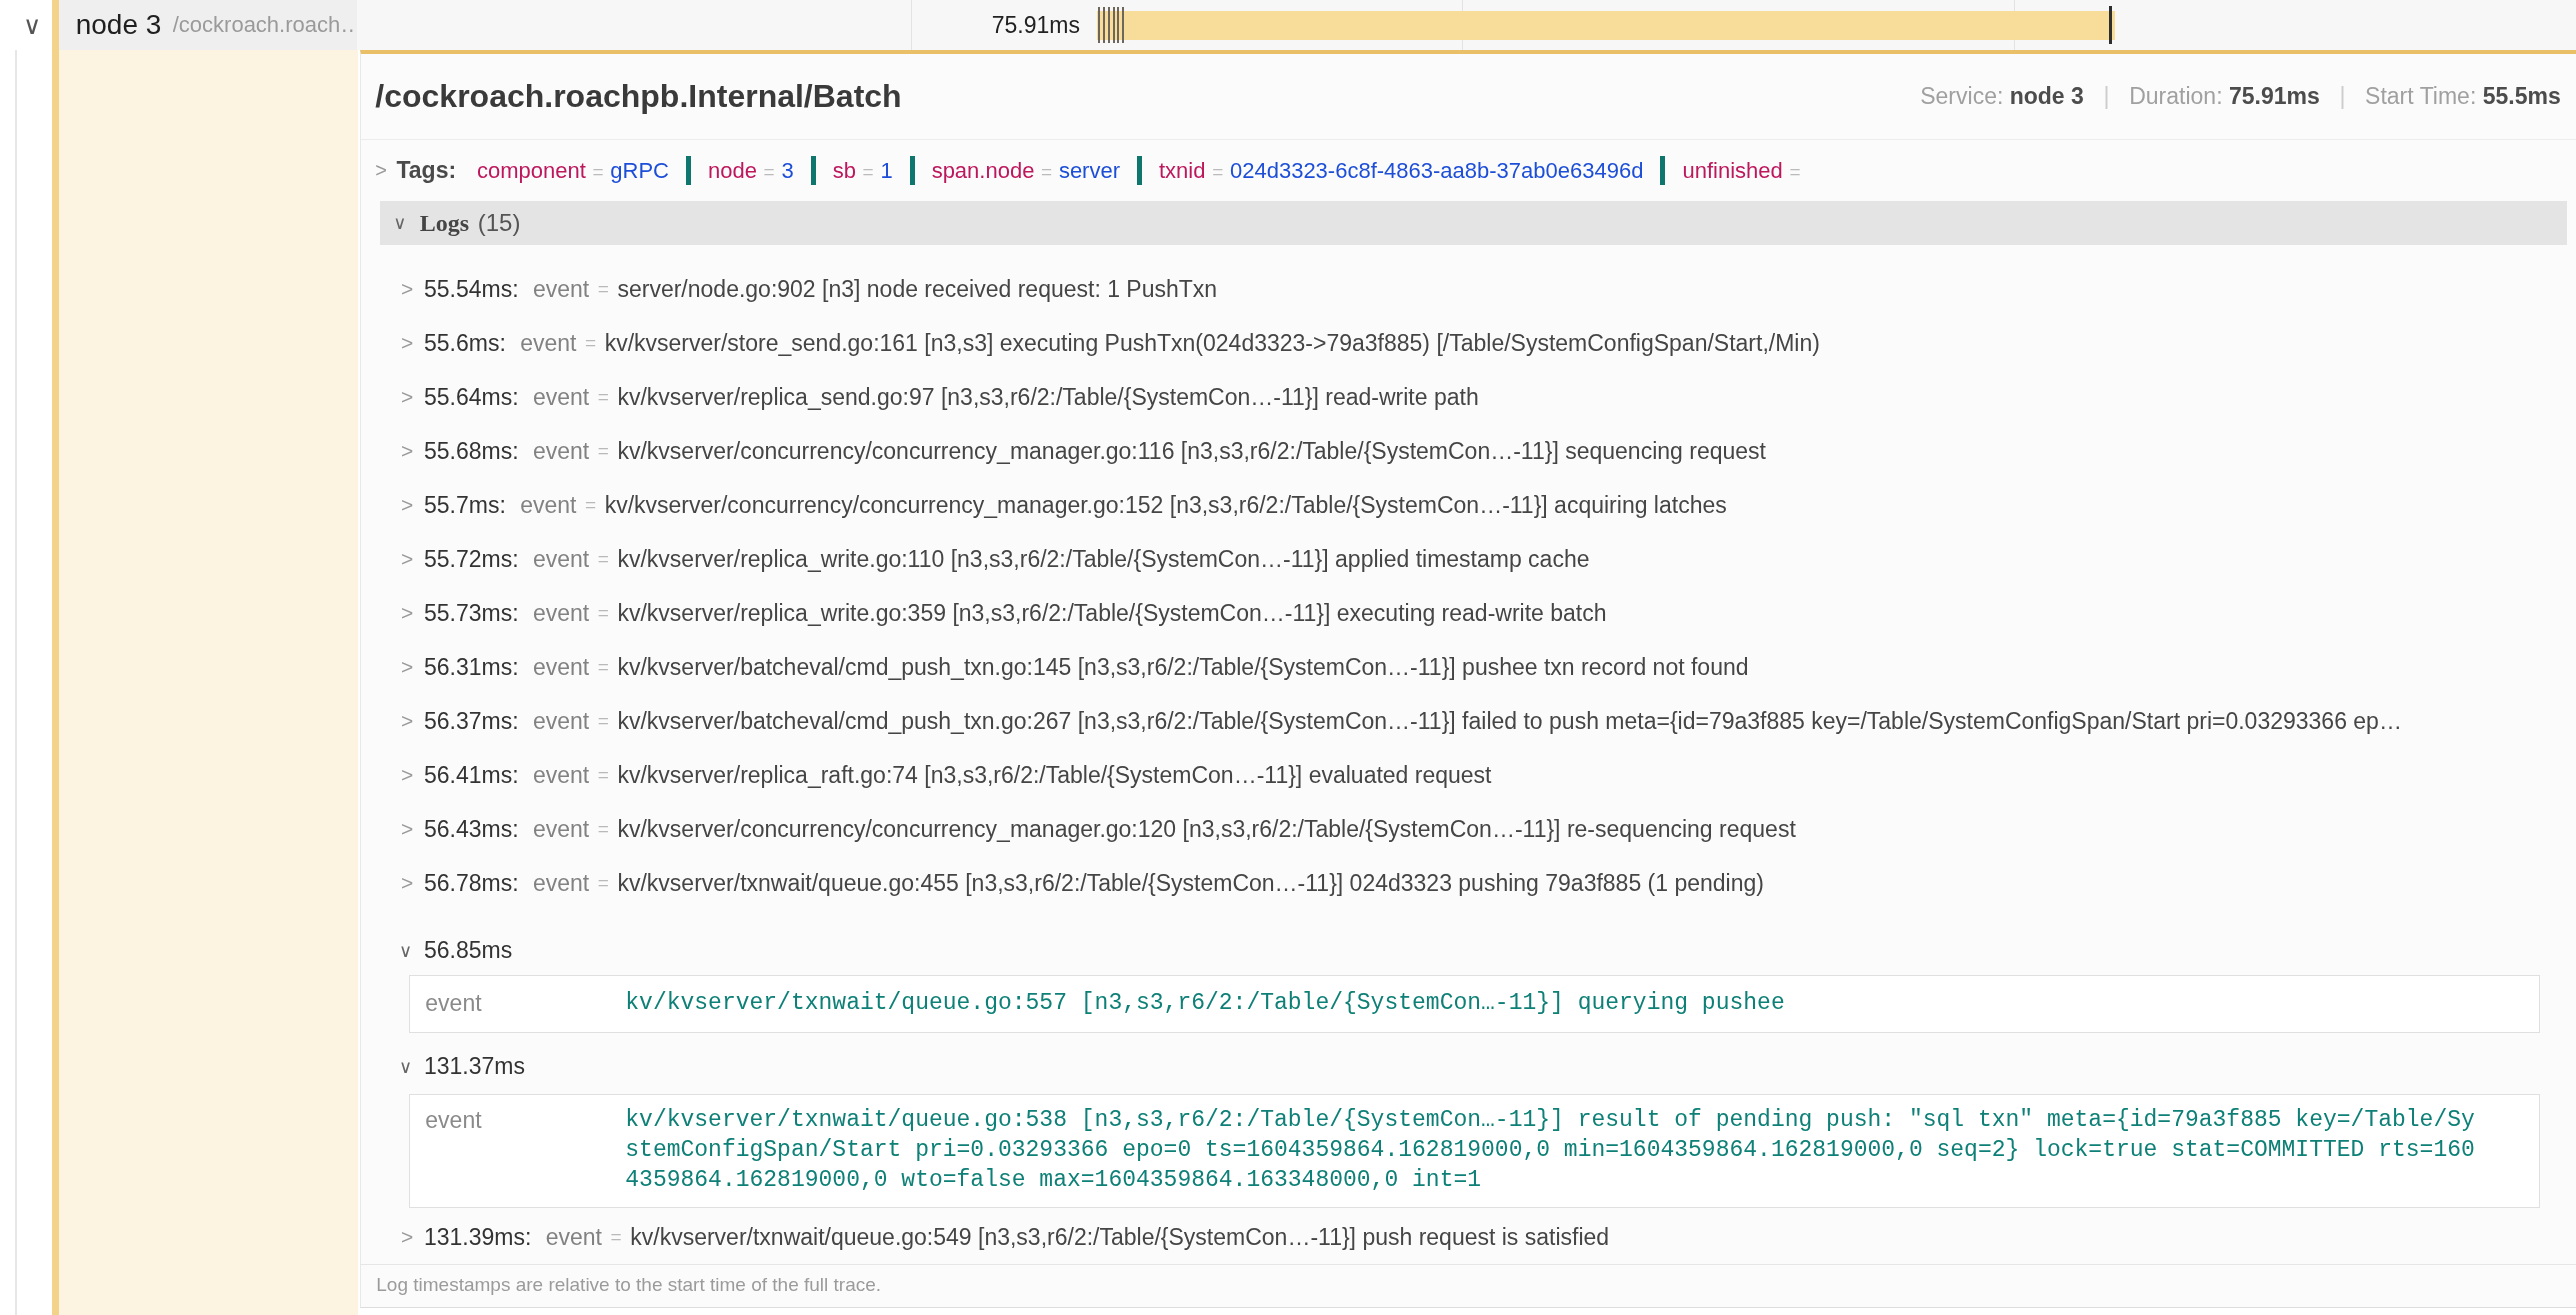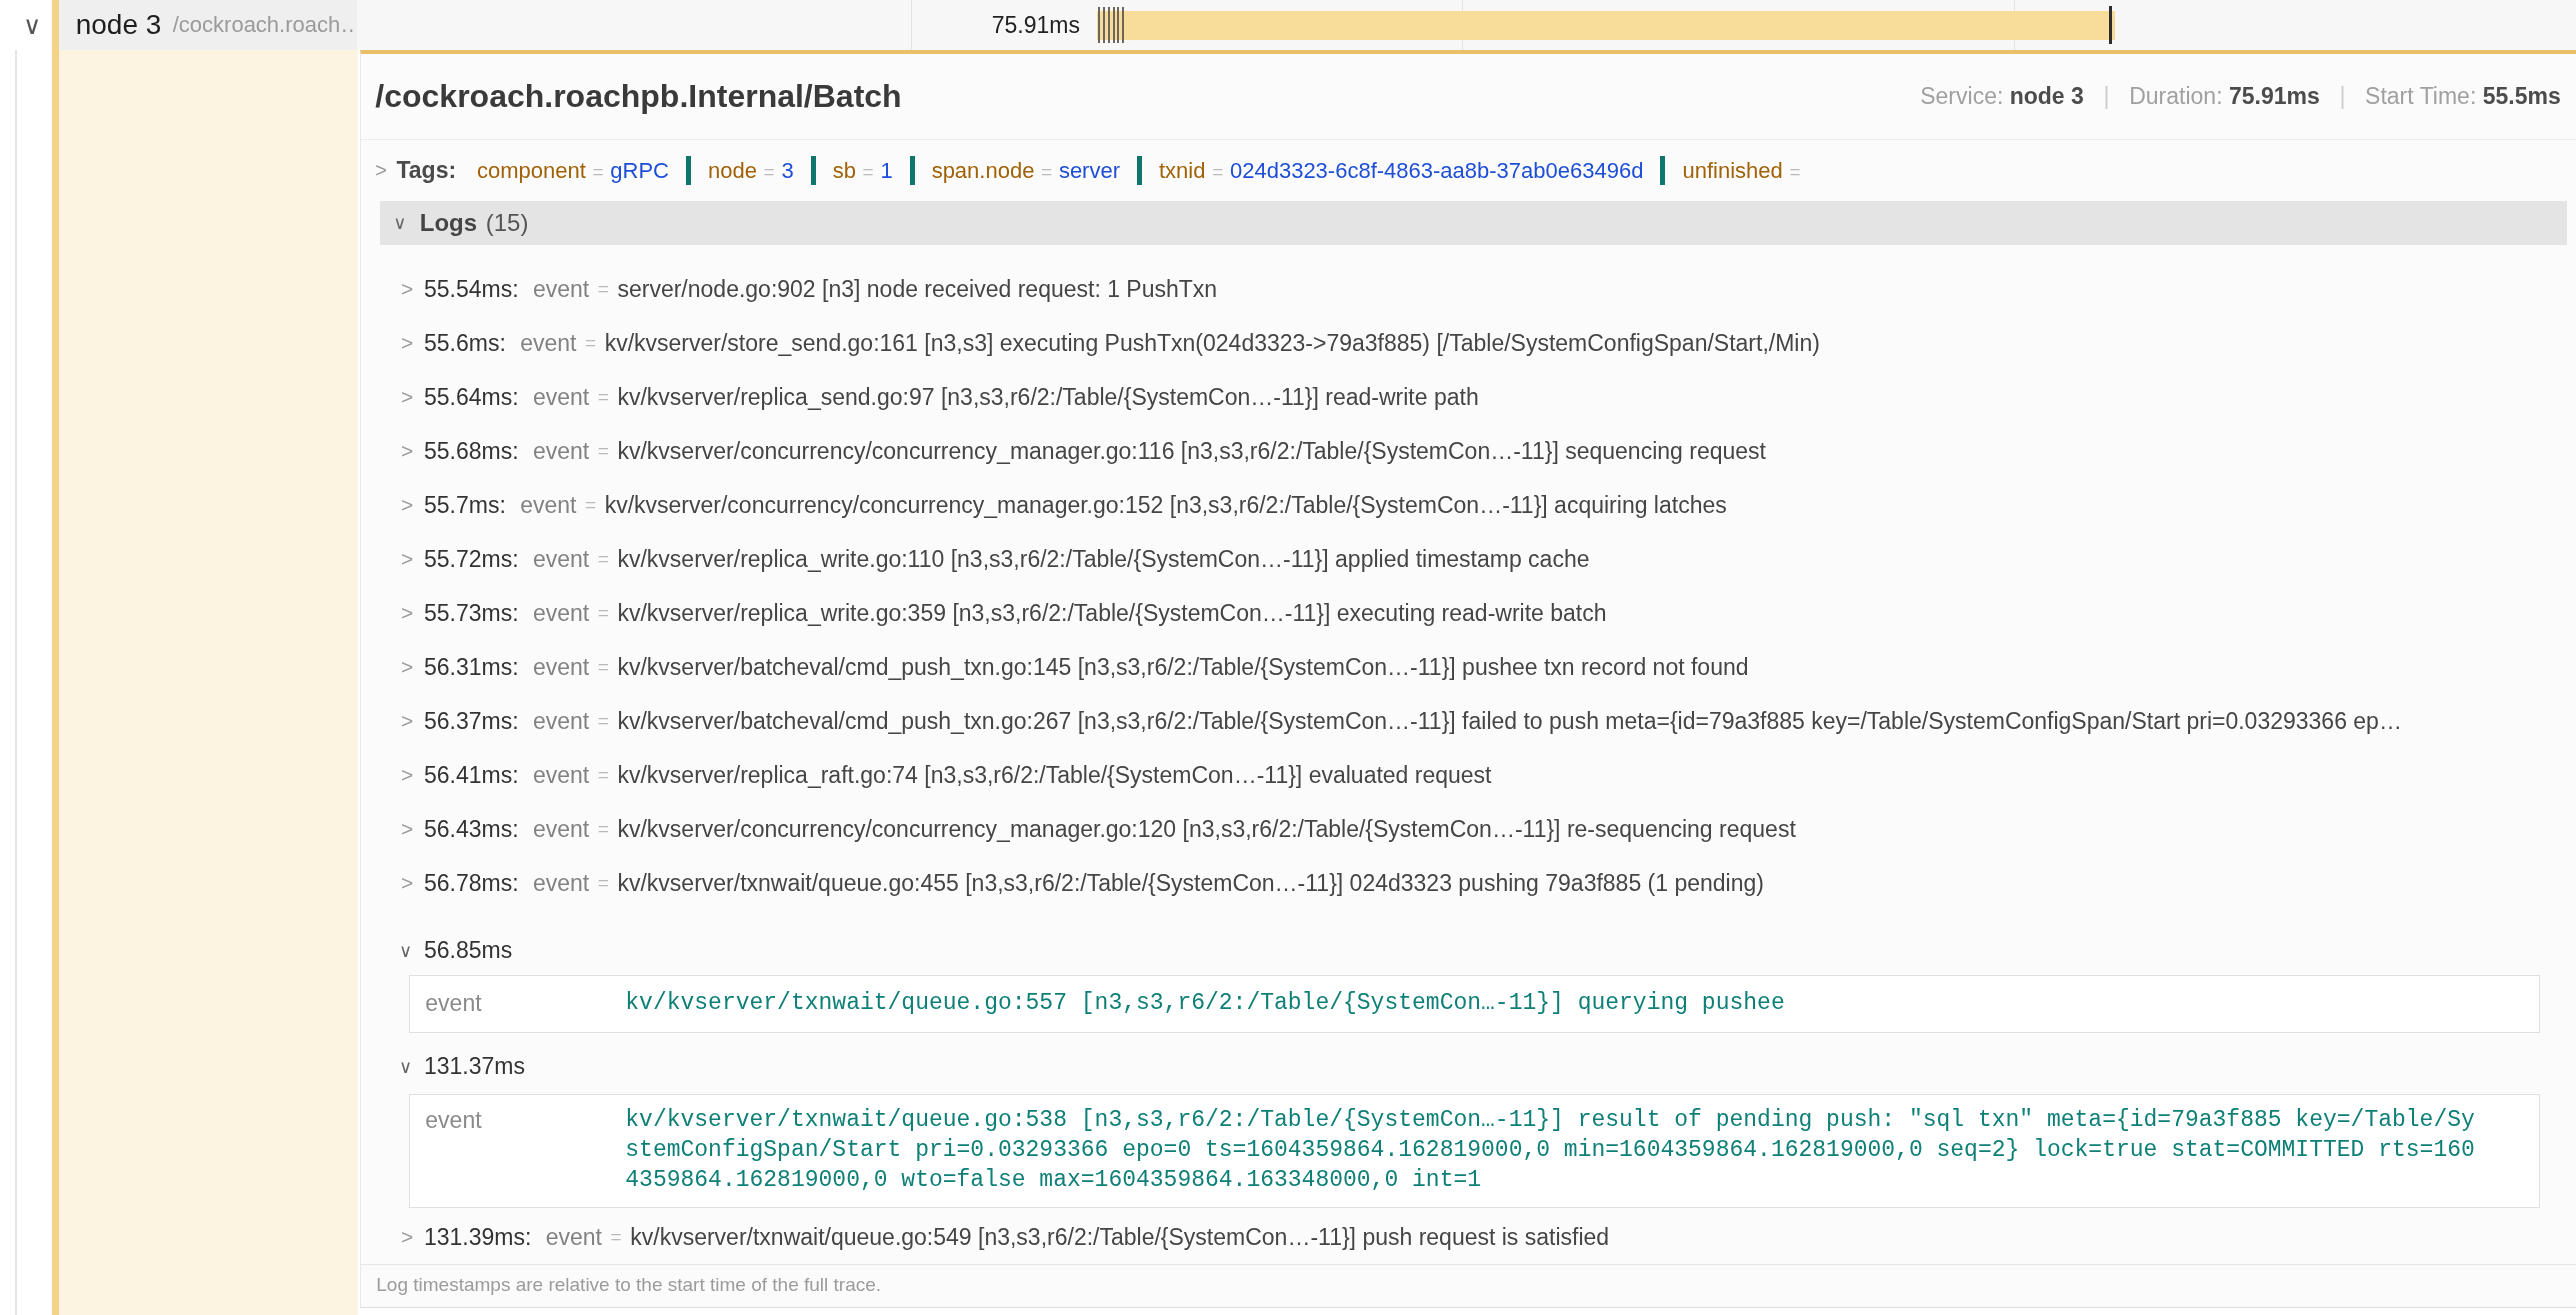--- a/index.html
+++ b/index.html
@@ -39,27 +39,27 @@
   .pane-meta b { color:#4c4c4c; }
   .meta-sep { color:#cccccc; padding:0 13.3px; }
 
   .tags-row { height:61px; display:flex; align-items:center; padding-left:14.3px; font-size:22px; }
   .chev { color:#999; font-size:20px; font-weight:400; }
   .tags-row .chev { margin-right:9.5px; }
   .tags-label { font-weight:bold; color:#4a4a4a; margin-right:3.8px; font-size:23px; }
   .tags-list { display:flex; list-style:none; align-items:center; }
   .tags-list li { padding:1.9px 17px; white-space:nowrap; }
   .tags-list li + li { border-left:5px solid #0f766e; }
-  .tag-key { color:#a16207; }
+  .tag-key { color:#be185d; }
   .tag-eq { color:#bbbbbb; font-size:19px; margin:0 6.7px; }
   .tag-val { color:#1d4ed8; }
 
   .logs-band { height:44px; margin:0 9.5px 0 19px; background:#e4e4e4; display:flex; align-items:center; padding-left:13.3px; }
   .logs-band .chev { color:#666; font-size:18px; margin-right:13.3px; }
-  .logs-title { font-size:24px; font-weight:bold; color:#454545; }
+  .logs-title { font-size:24px; font-weight:bold; color:#454545;font-family:Liberation Serif, serif; }
   .logs-count { font-size:24px; color:#555; margin-left:8.6px; font-weight:normal; }
 
   .logs-list { margin:0 11.4px 0 19px; padding-top:17px; }
   .log-row { height:54px; display:flex; align-items:center; padding-left:21px; white-space:nowrap; overflow:hidden; font-size:23px; }
   .log-row .chev { width:23px; flex:0 0 auto; font-size:21px; }
   .log-time { font-weight:normal; color:#333; margin-right:14.3px; }
   .log-field { color:#828282; margin-right:8.6px; }
   .log-eq { color:#b9b9b9; font-size:19px; margin-right:8.6px; }
   .log-msg { color:#454545; }
 

